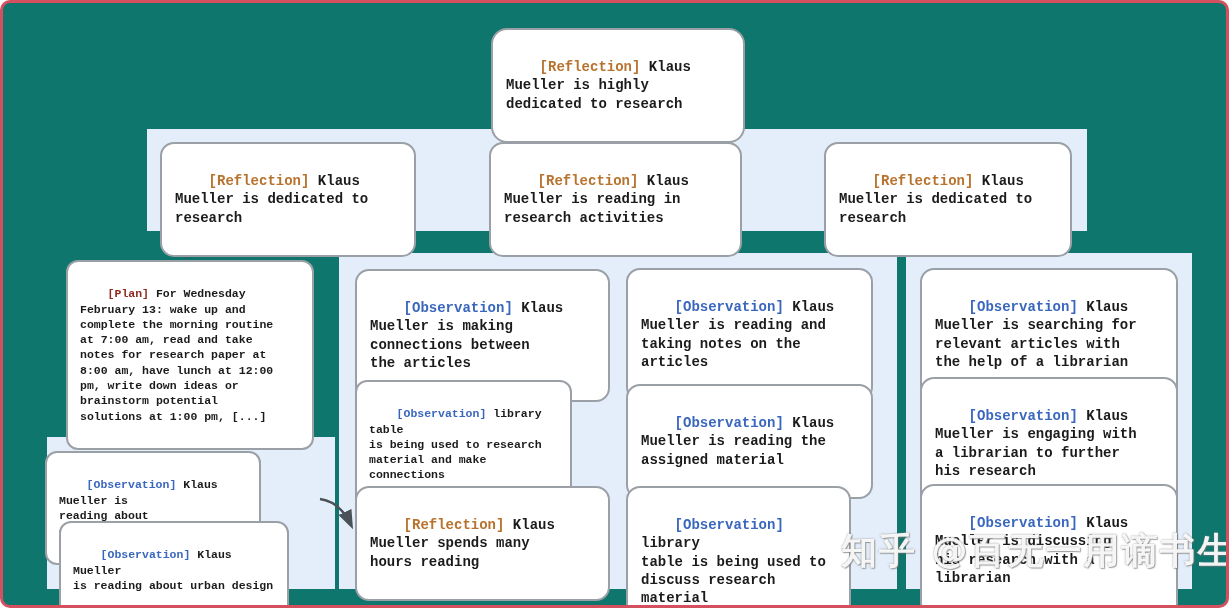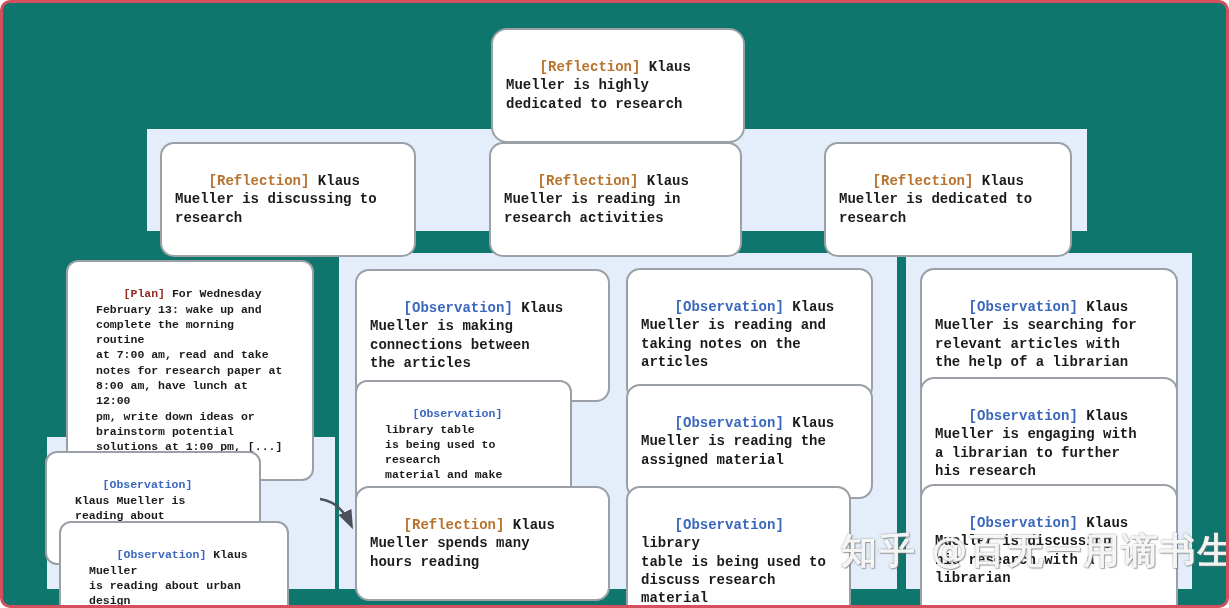--- a/index.html
+++ b/index.html
@@ -30,21 +30,21 @@
     box-sizing:border-box;
     background:#fff;
     border:2.5px solid var(--node-border);
     border-radius:14px;
     padding:10px 13px;
     color:var(--node-text);
     white-space:pre-wrap;
     font-size:14px;
     line-height:1.3;
   }
-  .node.small{font-size:11.5px;line-height:1.33;border-radius:12px;padding:9px 28px;}
+  .node.small{font-size:11.5px;line-height:1.33;border-radius:12px;padding:9px 12px;}
   .tag-reflection{color:var(--reflection-tag);}
   .tag-observation{color:var(--observation-tag);}
   .tag-plan{color:var(--plan-tag);}
   svg.arrows{position:absolute;left:0;top:0;width:1229px;height:608px;pointer-events:none;}
   svg.arrows path{fill:none;stroke:var(--arrow);stroke-width:2.4;}
   .watermark{
     position:absolute;
     left:838px;top:524px;
     font-family:"DejaVu Sans","Liberation Sans",sans-serif;
     font-size:36px;
@@ -78,21 +78,21 @@
   </svg>
 
   <div class="node" style="left:488px;top:25px;width:254px;min-height:78px;border-radius:16px;">
     <span class="tag-reflection">[Reflection]</span><span> Klaus
 Mueller is highly
 dedicated to research</span>
   </div>
 
   <div class="node" style="left:157px;top:139px;width:256px;min-height:73px;">
     <span class="tag-reflection">[Reflection]</span><span> Klaus
-Mueller is discussing to
+Mueller is dedicated to
 research</span>
   </div>
   <div class="node" style="left:486px;top:139px;width:253px;min-height:73px;">
     <span class="tag-reflection">[Reflection]</span><span> Klaus
 Mueller is reading in
 research activities</span>
   </div>
   <div class="node" style="left:821px;top:139px;width:248px;min-height:73px;">
     <span class="tag-reflection">[Reflection]</span><span> Klaus
 Mueller is dedicated to

